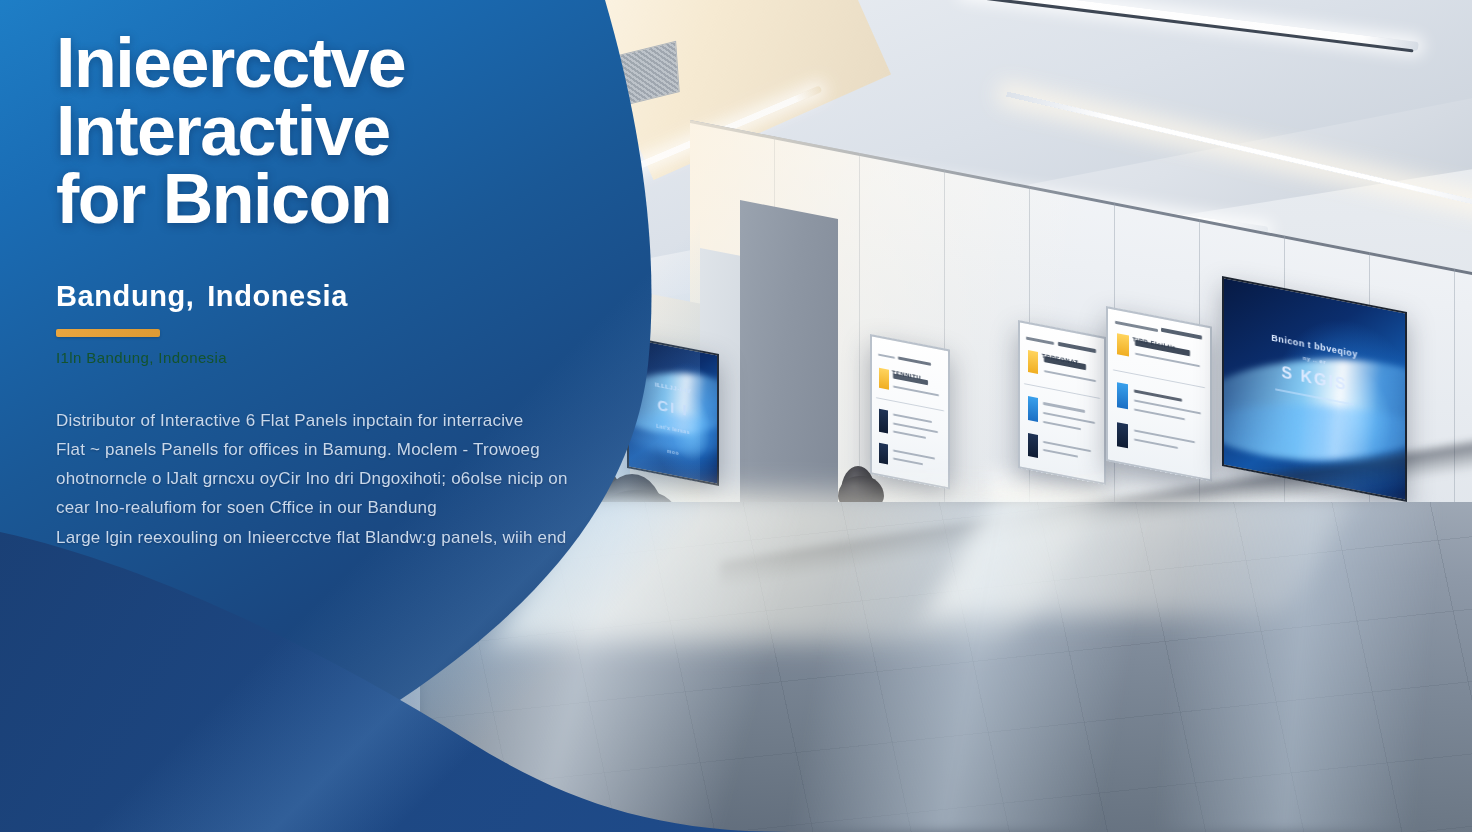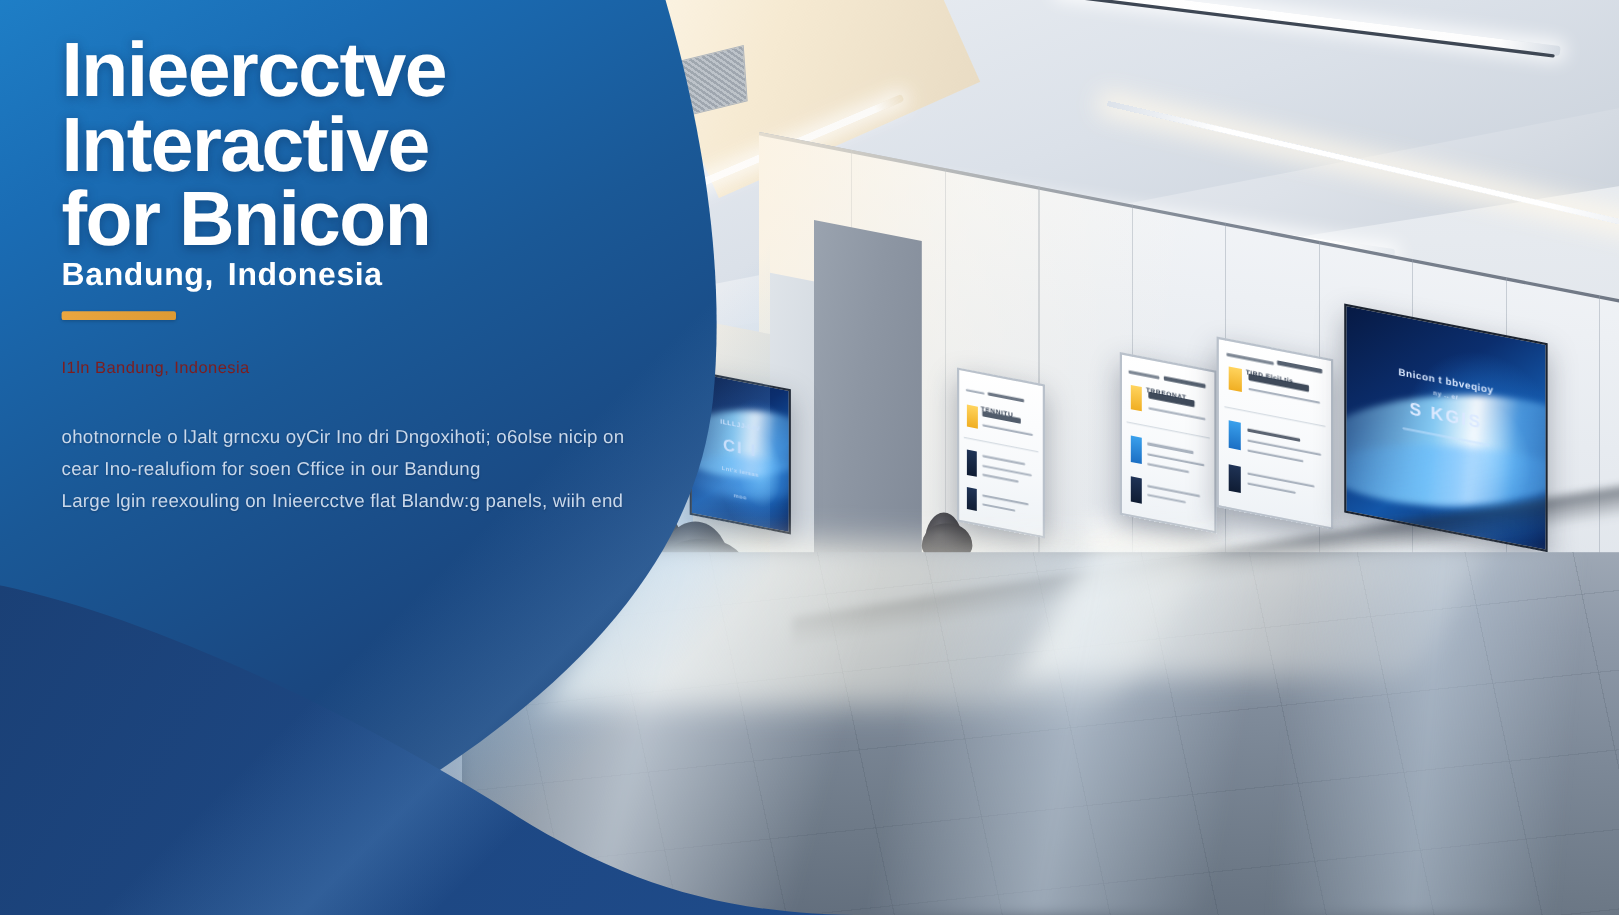--- a/index.html
+++ b/index.html
@@ -257,35 +257,36 @@
   .headline .of {
     display:block; font-size: 36px; line-height: 1.25;
     text-align: center; width: 430px; letter-spacing: -.5px;
   }
   .headline .l1 { display:block; }
   .headline .l2 { display:block; }
   .headline .l3 { display:block; }
   .headline .l4 { display:block; }
 
   .subtitle {
+    margin-top: 46px;
     color: #ffffff;
     font-size: 29px;
     font-weight: 600;
     letter-spacing: .6px;
     word-spacing: 4px;
   }
   .accent-bar {
     margin-top: 16px;
     width: 104px; height: 8px; border-radius: 2px;
     background: linear-gradient(90deg, #eaa63f, #dd9a33);
     box-shadow: 0 1px 3px rgba(0,0,0,.2);
   }
   .small-loc {
-    margin-top: 35px;
-    color: #7f1d1d;
+    margin-top: 12px;
+    color: #14532d;
     font-size: 15px;
     letter-spacing: .4px;
     filter: blur(.35px);
   }
   .body-copy {
     margin-top: 40px;
     color: #c9d8ea;
     font-size: 17px;
     line-height: 1.72;
     letter-spacing: .2px;
@@ -444,19 +445,21 @@
       <span class="l1">Inieercctve</span>
       <span class="l2">Interactive</span>
       <span class="l4">for Bnicon</span>
     </h1>
 
     <div class="subtitle">Bandung,  Indonesia</div>
     <div class="accent-bar"></div>
     <div class="small-loc">I1ln Bandung, Indonesia</div>
 
     <p class="body-copy">
+      <span>Distributor of Interactive 6 Flat Panels  inpctain for interracive</span>
+      <span>Flat ~ panels Panells for offices in Bamung. Moclem - Trowoeg</span>
       <span>ohotnorncle o lJalt grncxu oyCir Ino dri Dngoxihoti; o6olse nicip on</span>
       <span>cear Ino-realufiom for soen Cffice in our Bandung</span>
       <span>Large lgin reexouling on Inieercctve flat Blandw:g panels, wiih end</span>
     </p>
   </div>
 
 </div>
 
 </body></html>

